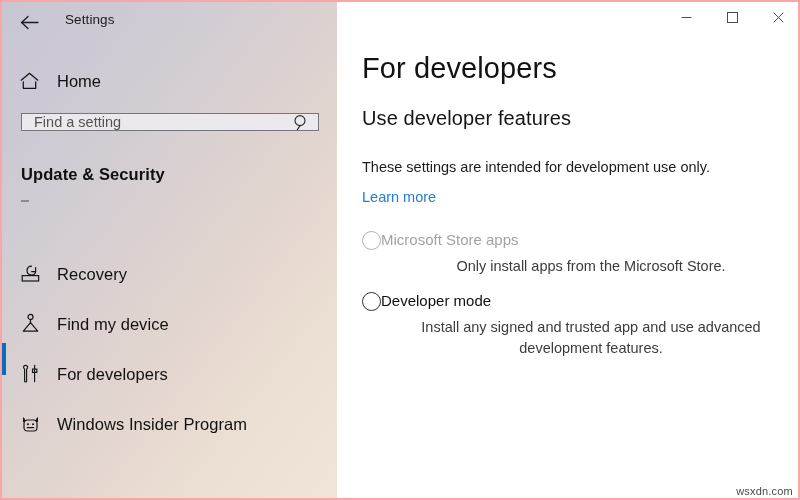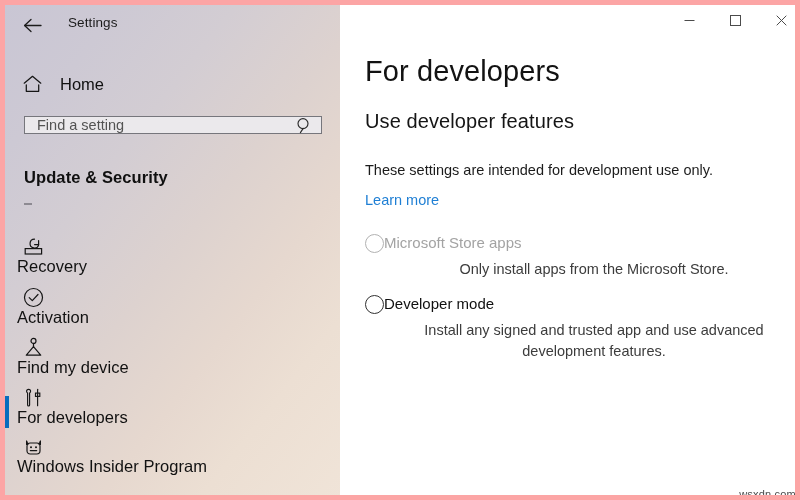--- a/index.html
+++ b/index.html
@@ -10,21 +10,21 @@
   body {
     font-family: "Liberation Sans", sans-serif;
     -webkit-font-smoothing: antialiased;
   }
   #app {
     position: relative;
     width: 800px;
     height: 500px;
     overflow: hidden;
     background: #ffffff;
-    border: 5px solid #fca5a5;
+    border: 2px solid #fca5a5;
     box-sizing: border-box;
   }
 
   
   .sidebar {
     position: absolute;
     left: 0;
     top: 0;
     width: 335px;
     height: 500px;
@@ -143,23 +143,22 @@
   .nav-list {
     position: absolute;
     left: 0;
     top: 232px;
     width: 335px;
   }
   .nav-item {
     position: relative;
     height: 50px;
     display: flex;
-    align-items: flex-start;
-    cursor: pointer;
-    flex-direction: column;
+    align-items: flex-end;
+    cursor: pointer;
   }
   .nav-item .accent {
     position: absolute;
     left: 0; top: 9px;
     width: 4px;
     height: 32px;
     background: transparent;
   }
   .nav-item.selected .accent { background: #0a6cbd; }
   .nav-ico {
@@ -345,30 +344,20 @@
         <span class="nav-ico">
           <svg width="21" height="20" viewBox="0 0 21 20" fill="none">
             <path d="M11.5 2.2a4.4 4.4 0 1 0 4.2 5.6" stroke="#151515" stroke-width="1.2" stroke-linecap="round"></path>
             <path d="M15.6 3.5v4.1h-4.0" stroke="#151515" stroke-width="1.2" stroke-linecap="round" stroke-linejoin="round"></path>
             <rect x="2.2" y="11.6" width="16.4" height="5.4" stroke="#151515" stroke-width="1.2"></rect>
           </svg>
         </span>
         <span class="nav-label">Recovery</span>
       </div>
 
-      <div class="nav-item">
-        <span class="accent"></span>
-        <span class="nav-ico">
-          <svg width="21" height="21" viewBox="0 0 21 21" fill="none">
-            <circle cx="10.5" cy="10.5" r="9" stroke="#151515" stroke-width="1.2"></circle>
-            <path d="M6.2 10.6l3.1 3.1 5.7-6.2" stroke="#151515" stroke-width="1.2" stroke-linecap="round" stroke-linejoin="round"></path>
-          </svg>
-        </span>
-        <span class="nav-label">Activation</span>
-      </div>
 
       <div class="nav-item">
         <span class="accent"></span>
         <span class="nav-ico">
           <svg width="21" height="21" viewBox="0 0 21 21" fill="none">
             <circle cx="10.5" cy="3.9" r="2.5" stroke="#151515" stroke-width="1.2"></circle>
             <path d="M10.5 6.6v3.3" stroke="#151515" stroke-width="1.2" stroke-linecap="round"></path>
             <path d="M10.5 9.6L3.3 18.2h14.4L10.5 9.6z" stroke="#151515" stroke-width="1.2" stroke-linejoin="round"></path>
           </svg>
         </span>

